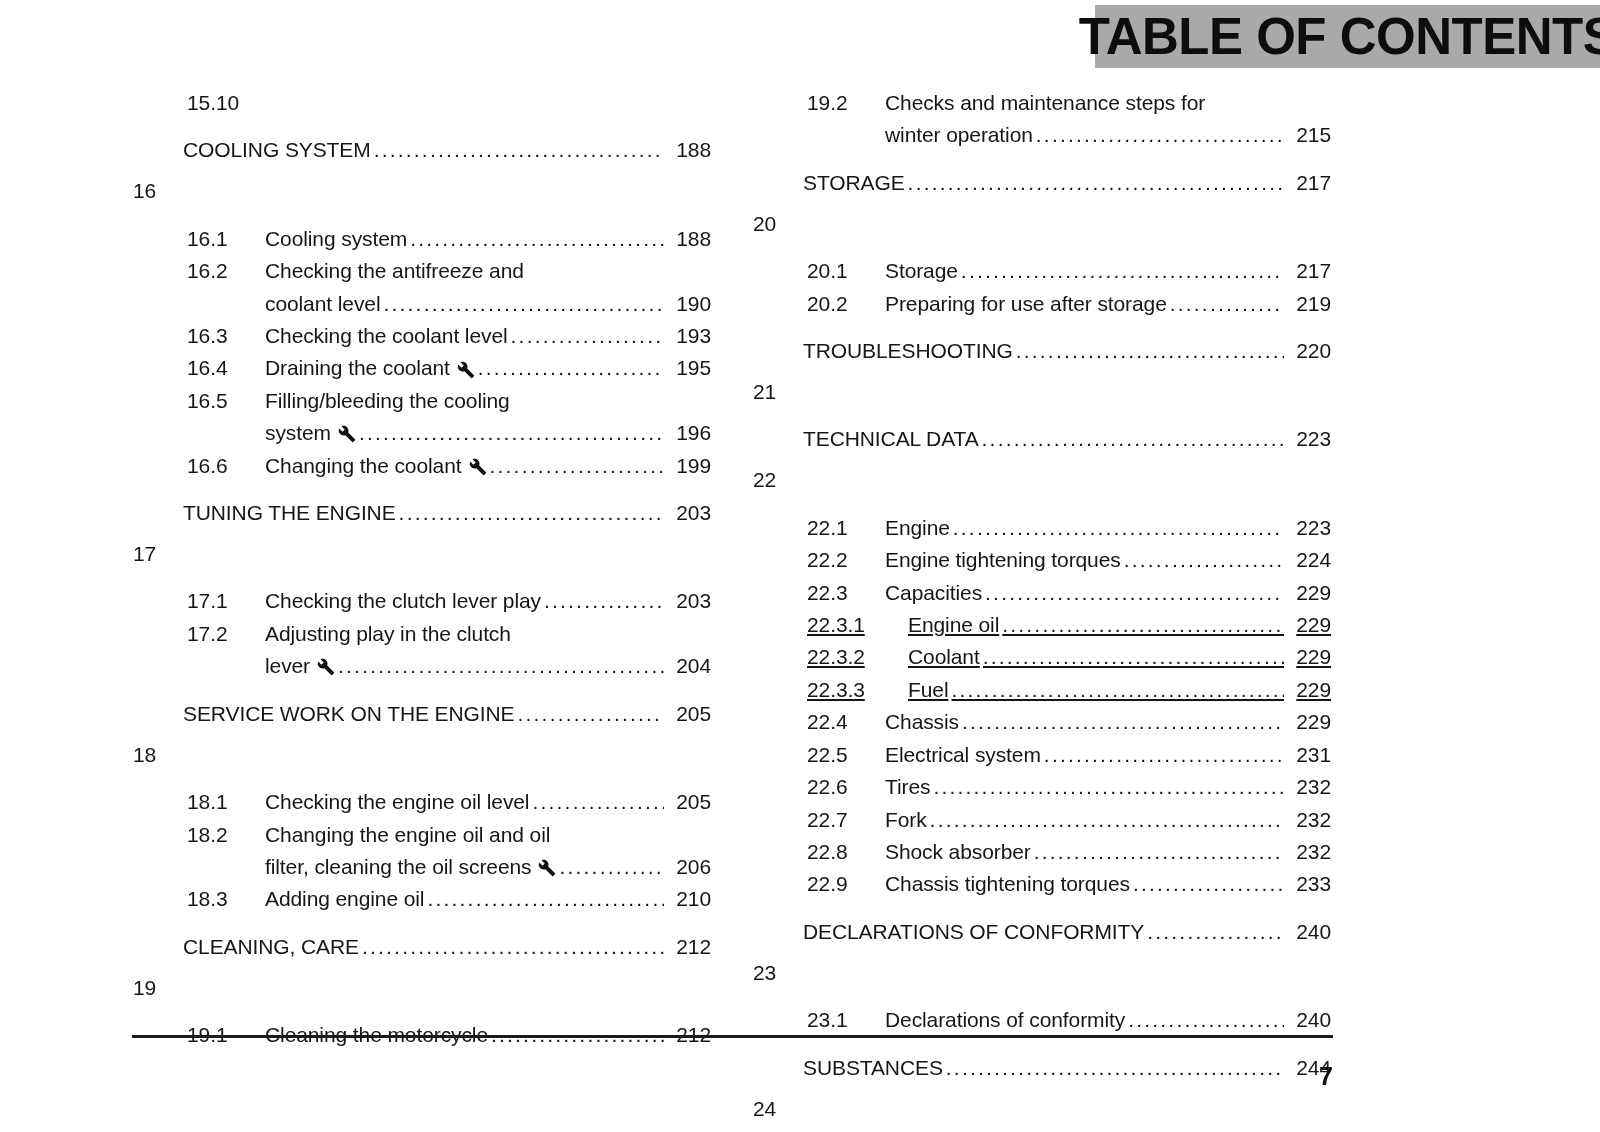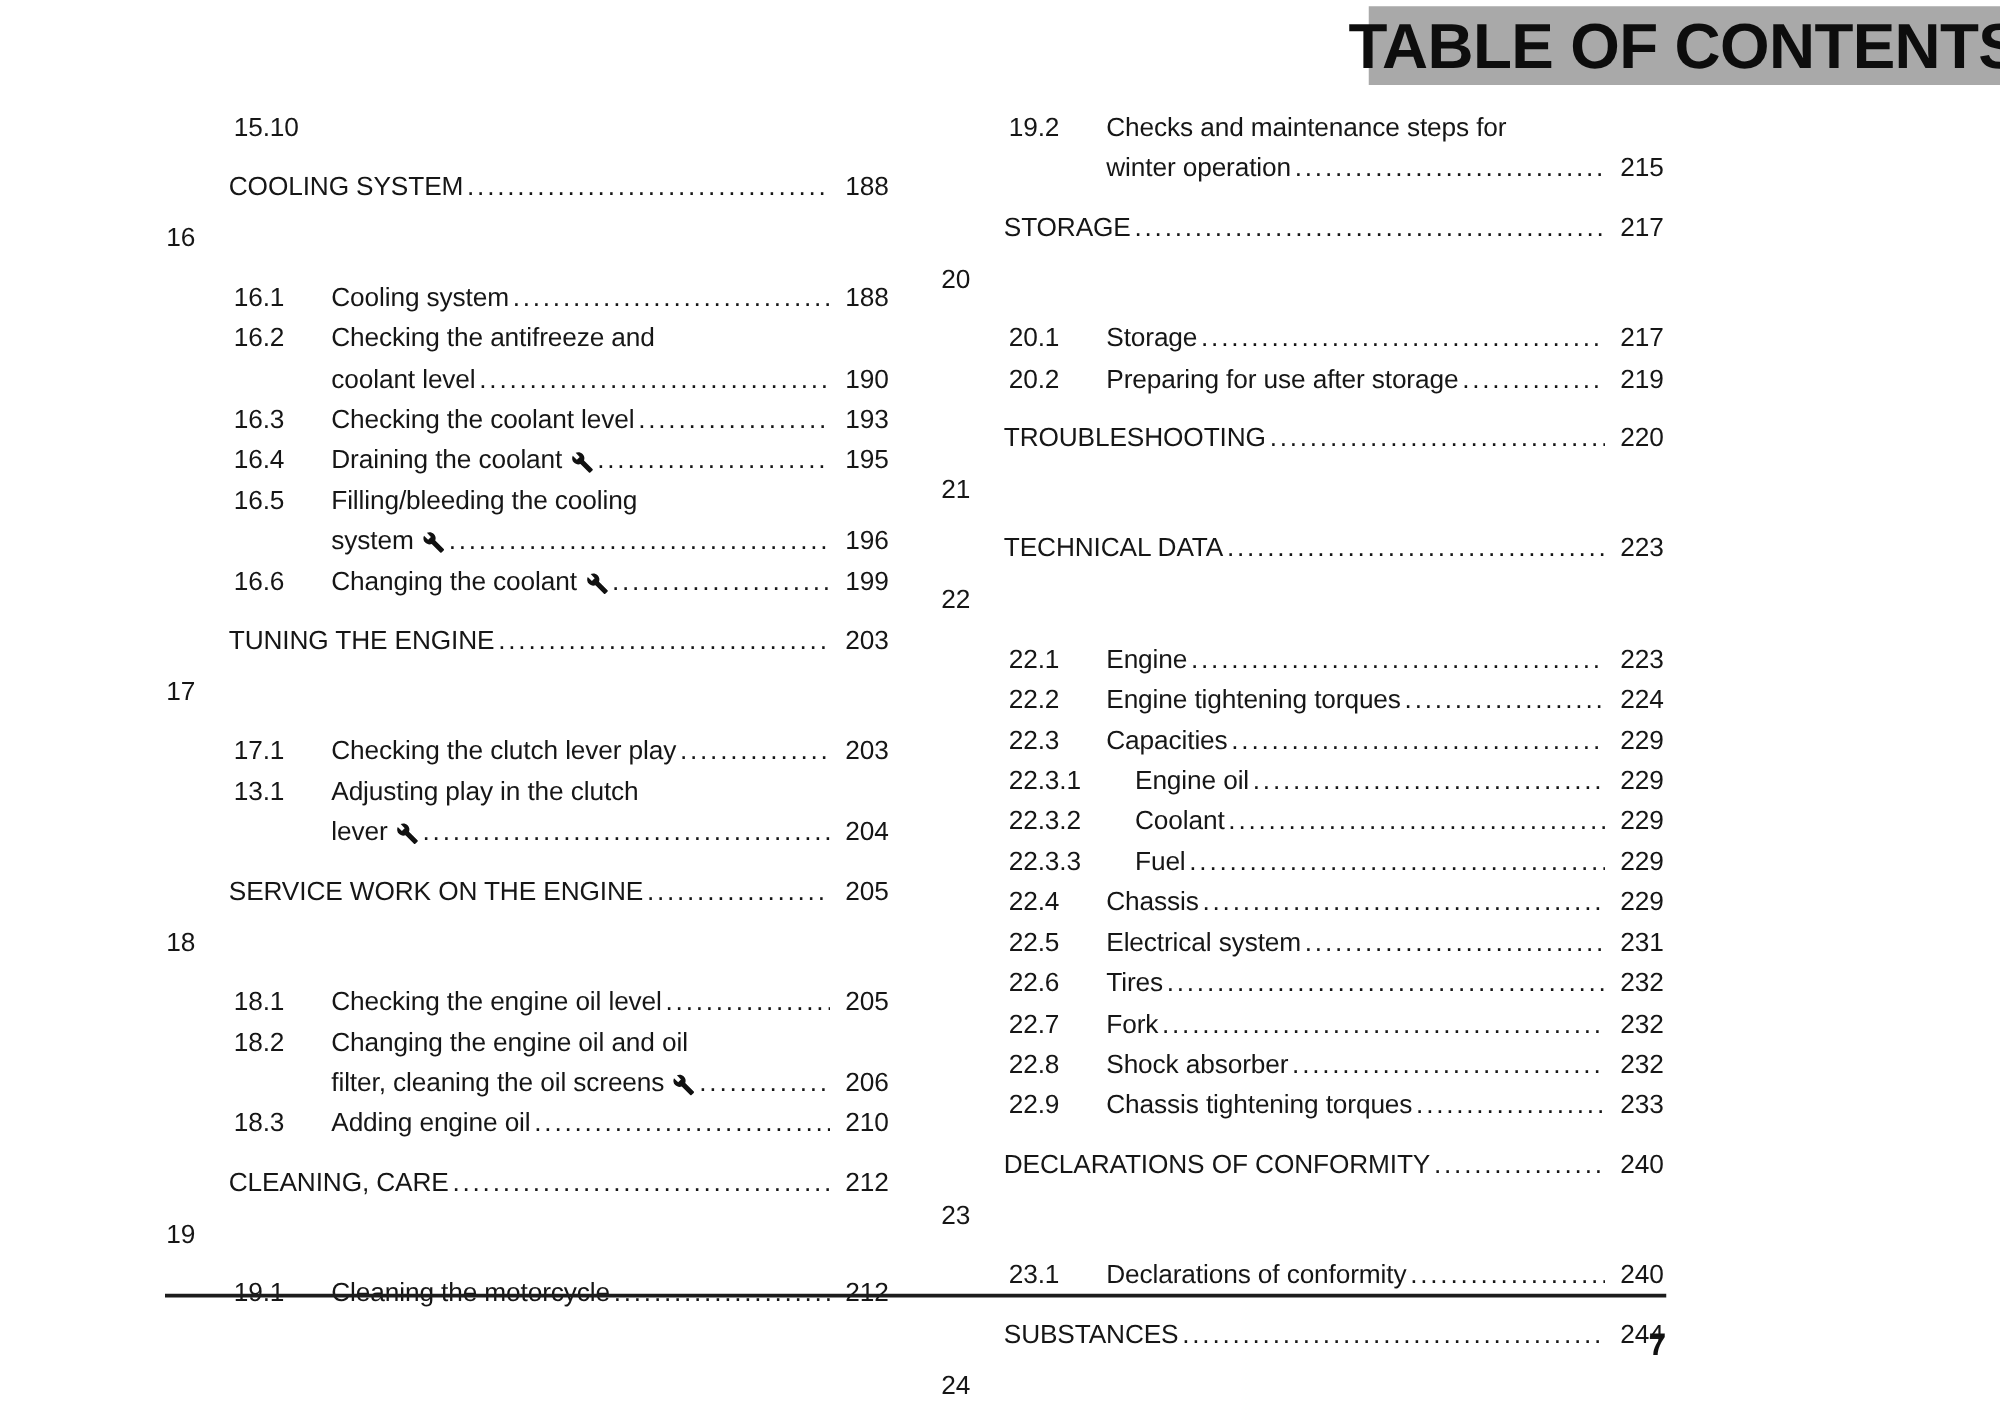--- a/index.html
+++ b/index.html
@@ -47,21 +47,21 @@
     display: flex;
     font-size: 21px;
     line-height: 32.4px;
     letter-spacing: -0.1px;
   }
   .toc-row .num { flex: 0 0 auto; }
   .row-chapter .num { width: 50px; margin-top: 41px; }
   .row-chapter { margin: 15px 0; }
   .row-sub    { padding-left: 54px; }
   .row-sub .num    { width: 78px; }
-  .row-subsub { padding-left: 54px; }
+  .row-subsub { padding-left: 54px; text-decoration: underline; }
   .row-subsub .num { width: 101px; }
 
   .entry-content { flex: 1 1 auto; min-width: 0; }
   .line { display: flex; align-items: baseline; }
   .label { flex: 0 0 auto; }
 
   .leader {
     flex: 1 1 auto;
     overflow: hidden;
     white-space: nowrap;
@@ -218,21 +218,21 @@
         <span class="num">17.1</span>
         <div class="entry-content">
           <div class="line">
             <span class="label">Checking the clutch lever play</span>
             <span class="leader"></span>
             <span class="page">203</span>
           </div>
         </div>
       </div>
       <div class="toc-row row-sub">
-        <span class="num">13.1</span>
+        <span class="num">17.2</span>
         <div class="entry-content">
           <div class="line">
             <span class="label">Adjusting play in the clutch</span>
           </div>
           <div class="line">
             <span class="label">lever</span>
             <svg class="wrench" viewBox="0 0 24 24">
               <path fill="#111111" d="M22.7 19l-9.1-9.1c.9-2.3.4-5-1.5-6.9-2-2-5-2.4-7.4-1.3L9 6 6 9 1.6 4.7C.4 7.1.9 10.1 2.9 12.1c1.9 1.9 4.6 2.4 6.9 1.5l9.1 9.1c.4.4 1 .4 1.4 0l2.3-2.3c.5-.4.5-1.1.1-1.4z"></path>
             </svg>
             <span class="leader"></span>

